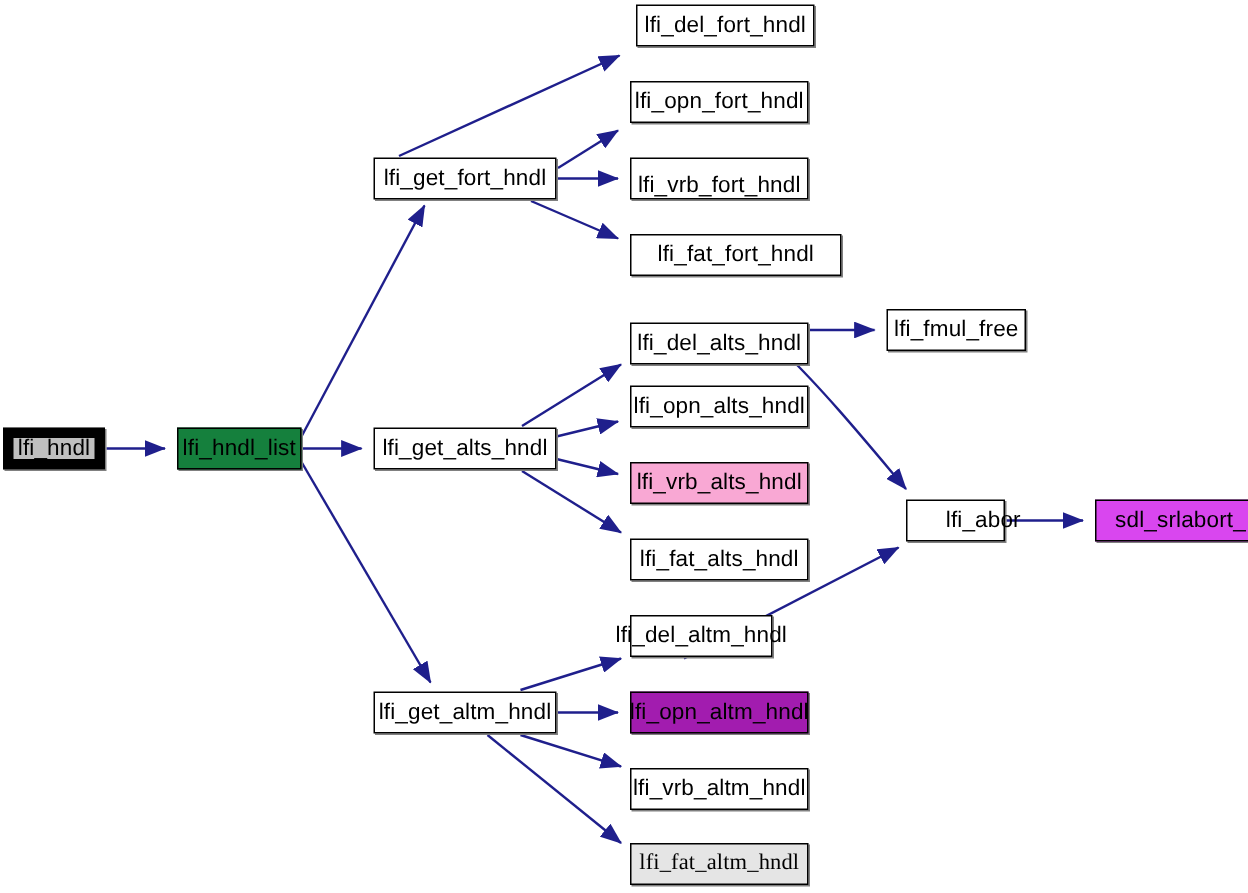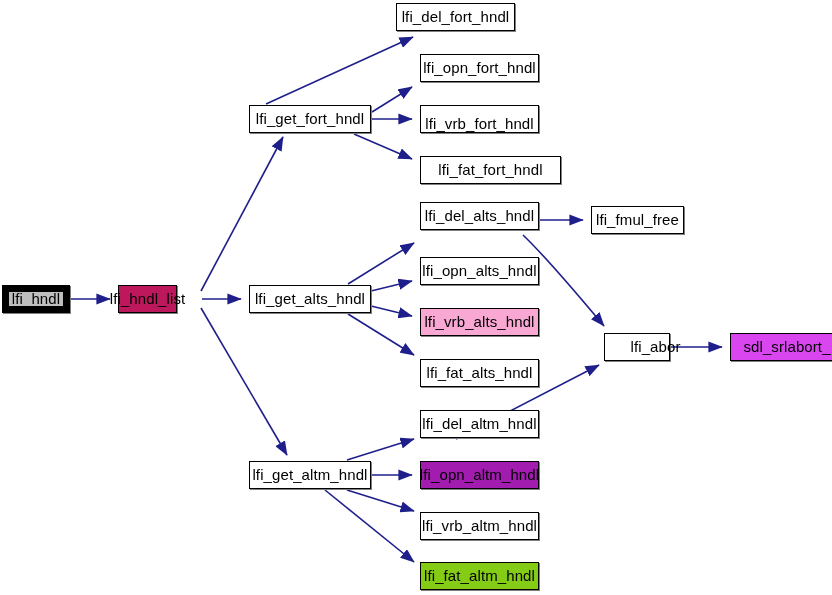--- a/index.html
+++ b/index.html
@@ -78,66 +78,66 @@
         <path d="M 325,490 L 414,562" fill="none" stroke="#1f1f8c" stroke-width="1.6" marker-end="url(#arrowhead)"></path>
         <path d="M 456,439 L 599,365" fill="none" stroke="#1f1f8c" stroke-width="1.6" marker-end="url(#arrowhead)"></path>
         <path d="M 671,347 L 722,347" fill="none" stroke="#1f1f8c" stroke-width="1.6" marker-end="url(#arrowhead)"></path>
       </g>
   </svg>
 
   <div id="nodes-group">
       <div class="node current" style="left: 2px; top: 285px; width: 68px; height: 28px; background: rgb(191, 191, 191); border-color: rgb(0, 0, 0);">
         <span class="node-label">lfi_hndl</span>
       </div>
-      <div class="node" style="left: 118px; top: 285px; width: 59px; height: 28px; background: #be185d; border-color: rgb(0, 0, 0);">
+      <div class="node" style="left: 118px; top: 285px; width: 83px; height: 28px; background: #15803d; border-color: rgb(0, 0, 0);">
         <span class="node-label">lfi_hndl_list</span>
       </div>
       <div class="node" style="left: 249px; top: 105px; width: 122px; height: 28px; background: rgb(255, 255, 255); border-color: rgb(0, 0, 0);">
         <span class="node-label">lfi_get_fort_hndl</span>
       </div>
       <div class="node" style="left: 249px; top: 285px; width: 122px; height: 28px; background: rgb(255, 255, 255); border-color: rgb(0, 0, 0);">
         <span class="node-label">lfi_get_alts_hndl</span>
       </div>
       <div class="node" style="left: 249px; top: 461px; width: 122px; height: 28px; background: rgb(255, 255, 255); border-color: rgb(0, 0, 0);">
         <span class="node-label">lfi_get_altm_hndl</span>
       </div>
-      <div class="node" style="left: 396px; top: 3px; width: 119px; height: 28px; background: rgb(255, 255, 255); border-color: rgb(0, 0, 0); align-items: center;">
+      <div class="node" style="left: 424px; top: 3px; width: 119px; height: 28px; background: rgb(255, 255, 255); border-color: rgb(0, 0, 0); align-items: center;">
         <span class="node-label">lfi_del_fort_hndl</span>
       </div>
       <div class="node" style="left: 420px; top: 54px; width: 119px; height: 28px; background: rgb(255, 255, 255); border-color: rgb(0, 0, 0);">
         <span class="node-label">lfi_opn_fort_hndl</span>
       </div>
       <div class="node" style="left: 420px; top: 105px; width: 119px; height: 28px; background: rgb(255, 255, 255); border-color: rgb(0, 0, 0); align-items: flex-end;">
         <span class="node-label">lfi_vrb_fort_hndl</span>
       </div>
       <div class="node" style="left: 420px; top: 156px; width: 141px; height: 28px; background: rgb(255, 255, 255); border-color: rgb(0, 0, 0);">
         <span class="node-label">lfi_fat_fort_hndl</span>
       </div>
-      <div class="node" style="left: 420px; top: 202px; width: 119px; height: 28px; background: rgb(255, 255, 255); border-color: rgb(0, 0, 0);">
+      <div class="node" style="left: 420px; top: 215px; width: 119px; height: 28px; background: rgb(255, 255, 255); border-color: rgb(0, 0, 0);">
         <span class="node-label">lfi_del_alts_hndl</span>
       </div>
       <div class="node" style="left: 420px; top: 257px; width: 119px; height: 28px; background: rgb(255, 255, 255); border-color: rgb(0, 0, 0);">
         <span class="node-label">lfi_opn_alts_hndl</span>
       </div>
       <div class="node" style="left: 420px; top: 308px; width: 119px; height: 28px; background: #f9a8d4; border-color: rgb(0, 0, 0);">
         <span class="node-label">lfi_vrb_alts_hndl</span>
       </div>
       <div class="node" style="left: 420px; top: 359px; width: 119px; height: 28px; background: rgb(255, 255, 255); border-color: rgb(0, 0, 0);">
         <span class="node-label">lfi_fat_alts_hndl</span>
       </div>
-      <div class="node" style="left: 420px; top: 410px; width: 119px; height: 28px; background: rgb(255, 255, 255); border-color: rgb(0, 0, 0); text-align: right;">
+      <div class="node" style="left: 420px; top: 410px; width: 95px; height: 28px; background: rgb(255, 255, 255); border-color: rgb(0, 0, 0); text-align: right;">
         <span class="node-label">lfi_del_altm_hndl</span>
       </div>
       <div class="node" style="left: 420px; top: 461px; width: 119px; height: 28px; background: #a21caf; border-color: rgb(0, 0, 0);">
         <span class="node-label">lfi_opn_altm_hndl</span>
       </div>
       <div class="node" style="left: 420px; top: 512px; width: 119px; height: 28px; background: rgb(255, 255, 255); border-color: rgb(0, 0, 0);">
         <span class="node-label">lfi_vrb_altm_hndl</span>
       </div>
-      <div class="node" style="left: 420px; top: 562px; width: 119px; height: 28px; background: #84cc16; border-color: rgb(0, 0, 0);">
+      <div class="node" style="left: 420px; top: 562px; width: 119px; height: 28px; background: #e5e5e5; border-color: rgb(0, 0, 0); font-family: Liberation Serif, serif;">
         <span class="node-label">lfi_fat_altm_hndl</span>
       </div>
       <div class="node" style="left: 591px; top: 206px; width: 93px; height: 28px; background: rgb(255, 255, 255); border-color: rgb(0, 0, 0);">
         <span class="node-label">lfi_fmul_free</span>
       </div>
       <div class="node" style="left: 604px; top: 333px; width: 66px; height: 28px; background: rgb(255, 255, 255); border-color: rgb(0, 0, 0); padding-left: 37px;">
         <span class="node-label">lfi_abor</span>
       </div>
       <div class="node" style="left: 730px; top: 333px; width: 114px; height: 28px; background: #d946ef; border-color: rgb(0, 0, 0);">
         <span class="node-label">sdl_srlabort_</span>

